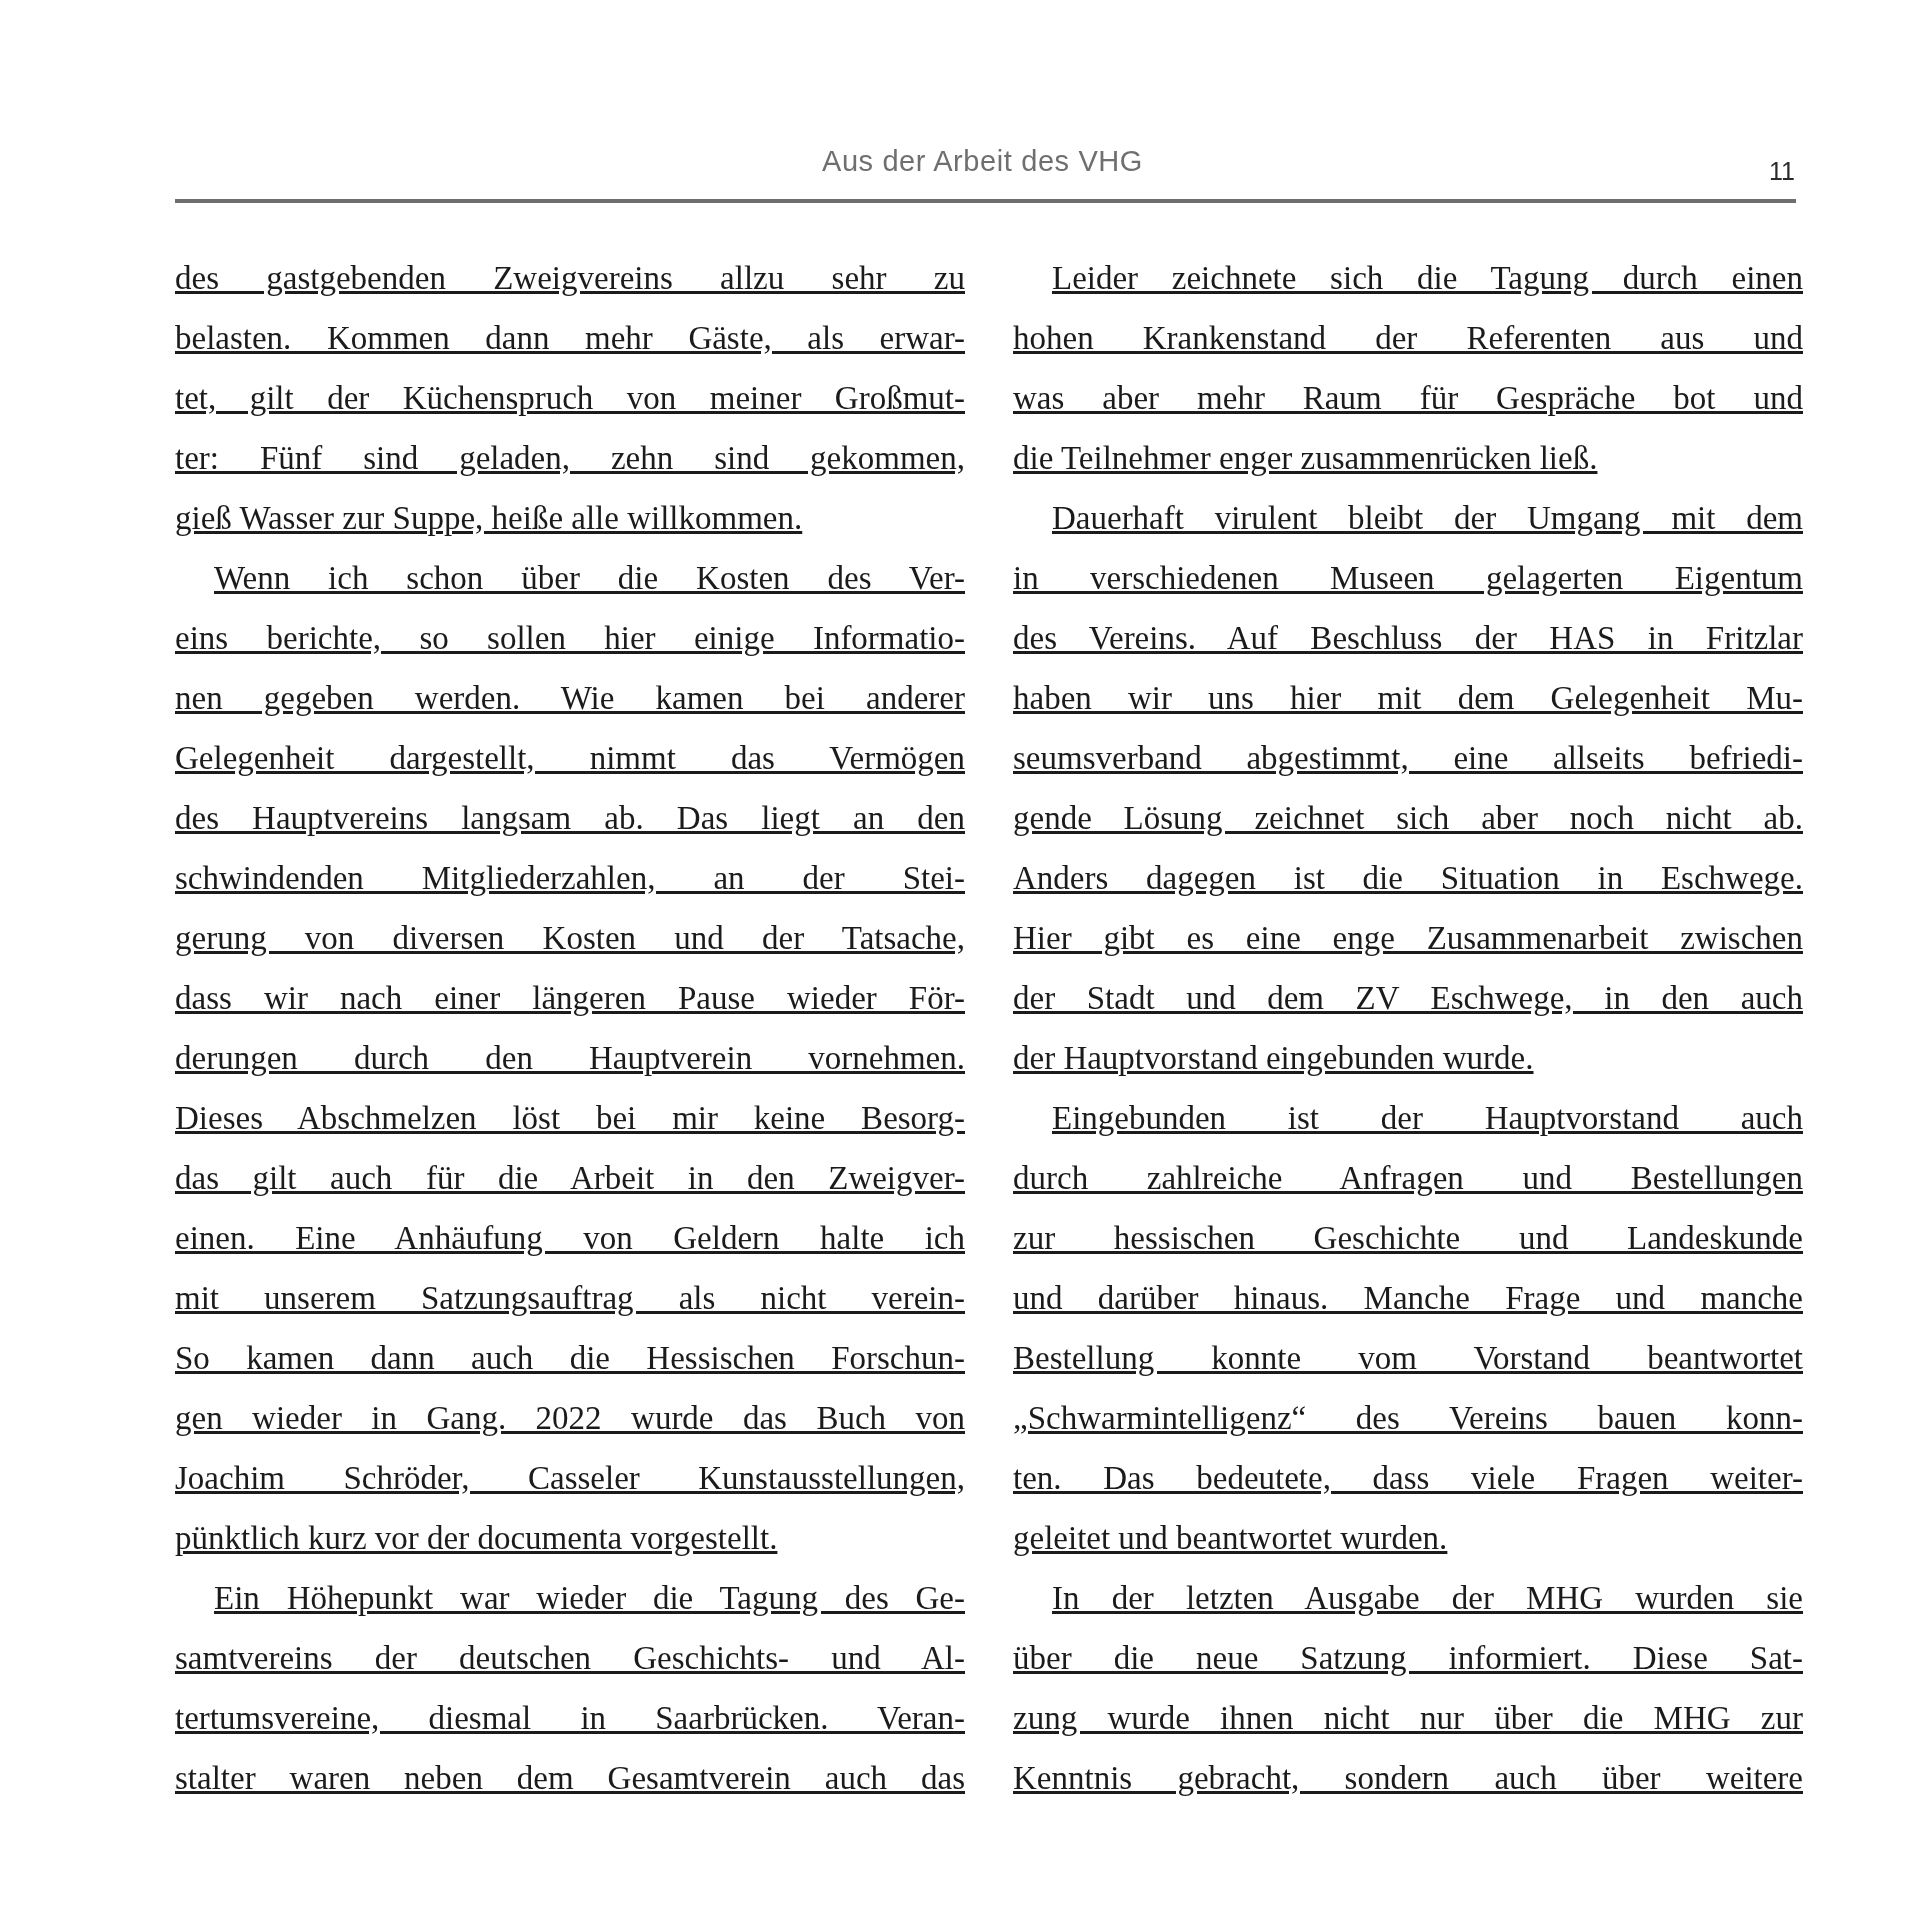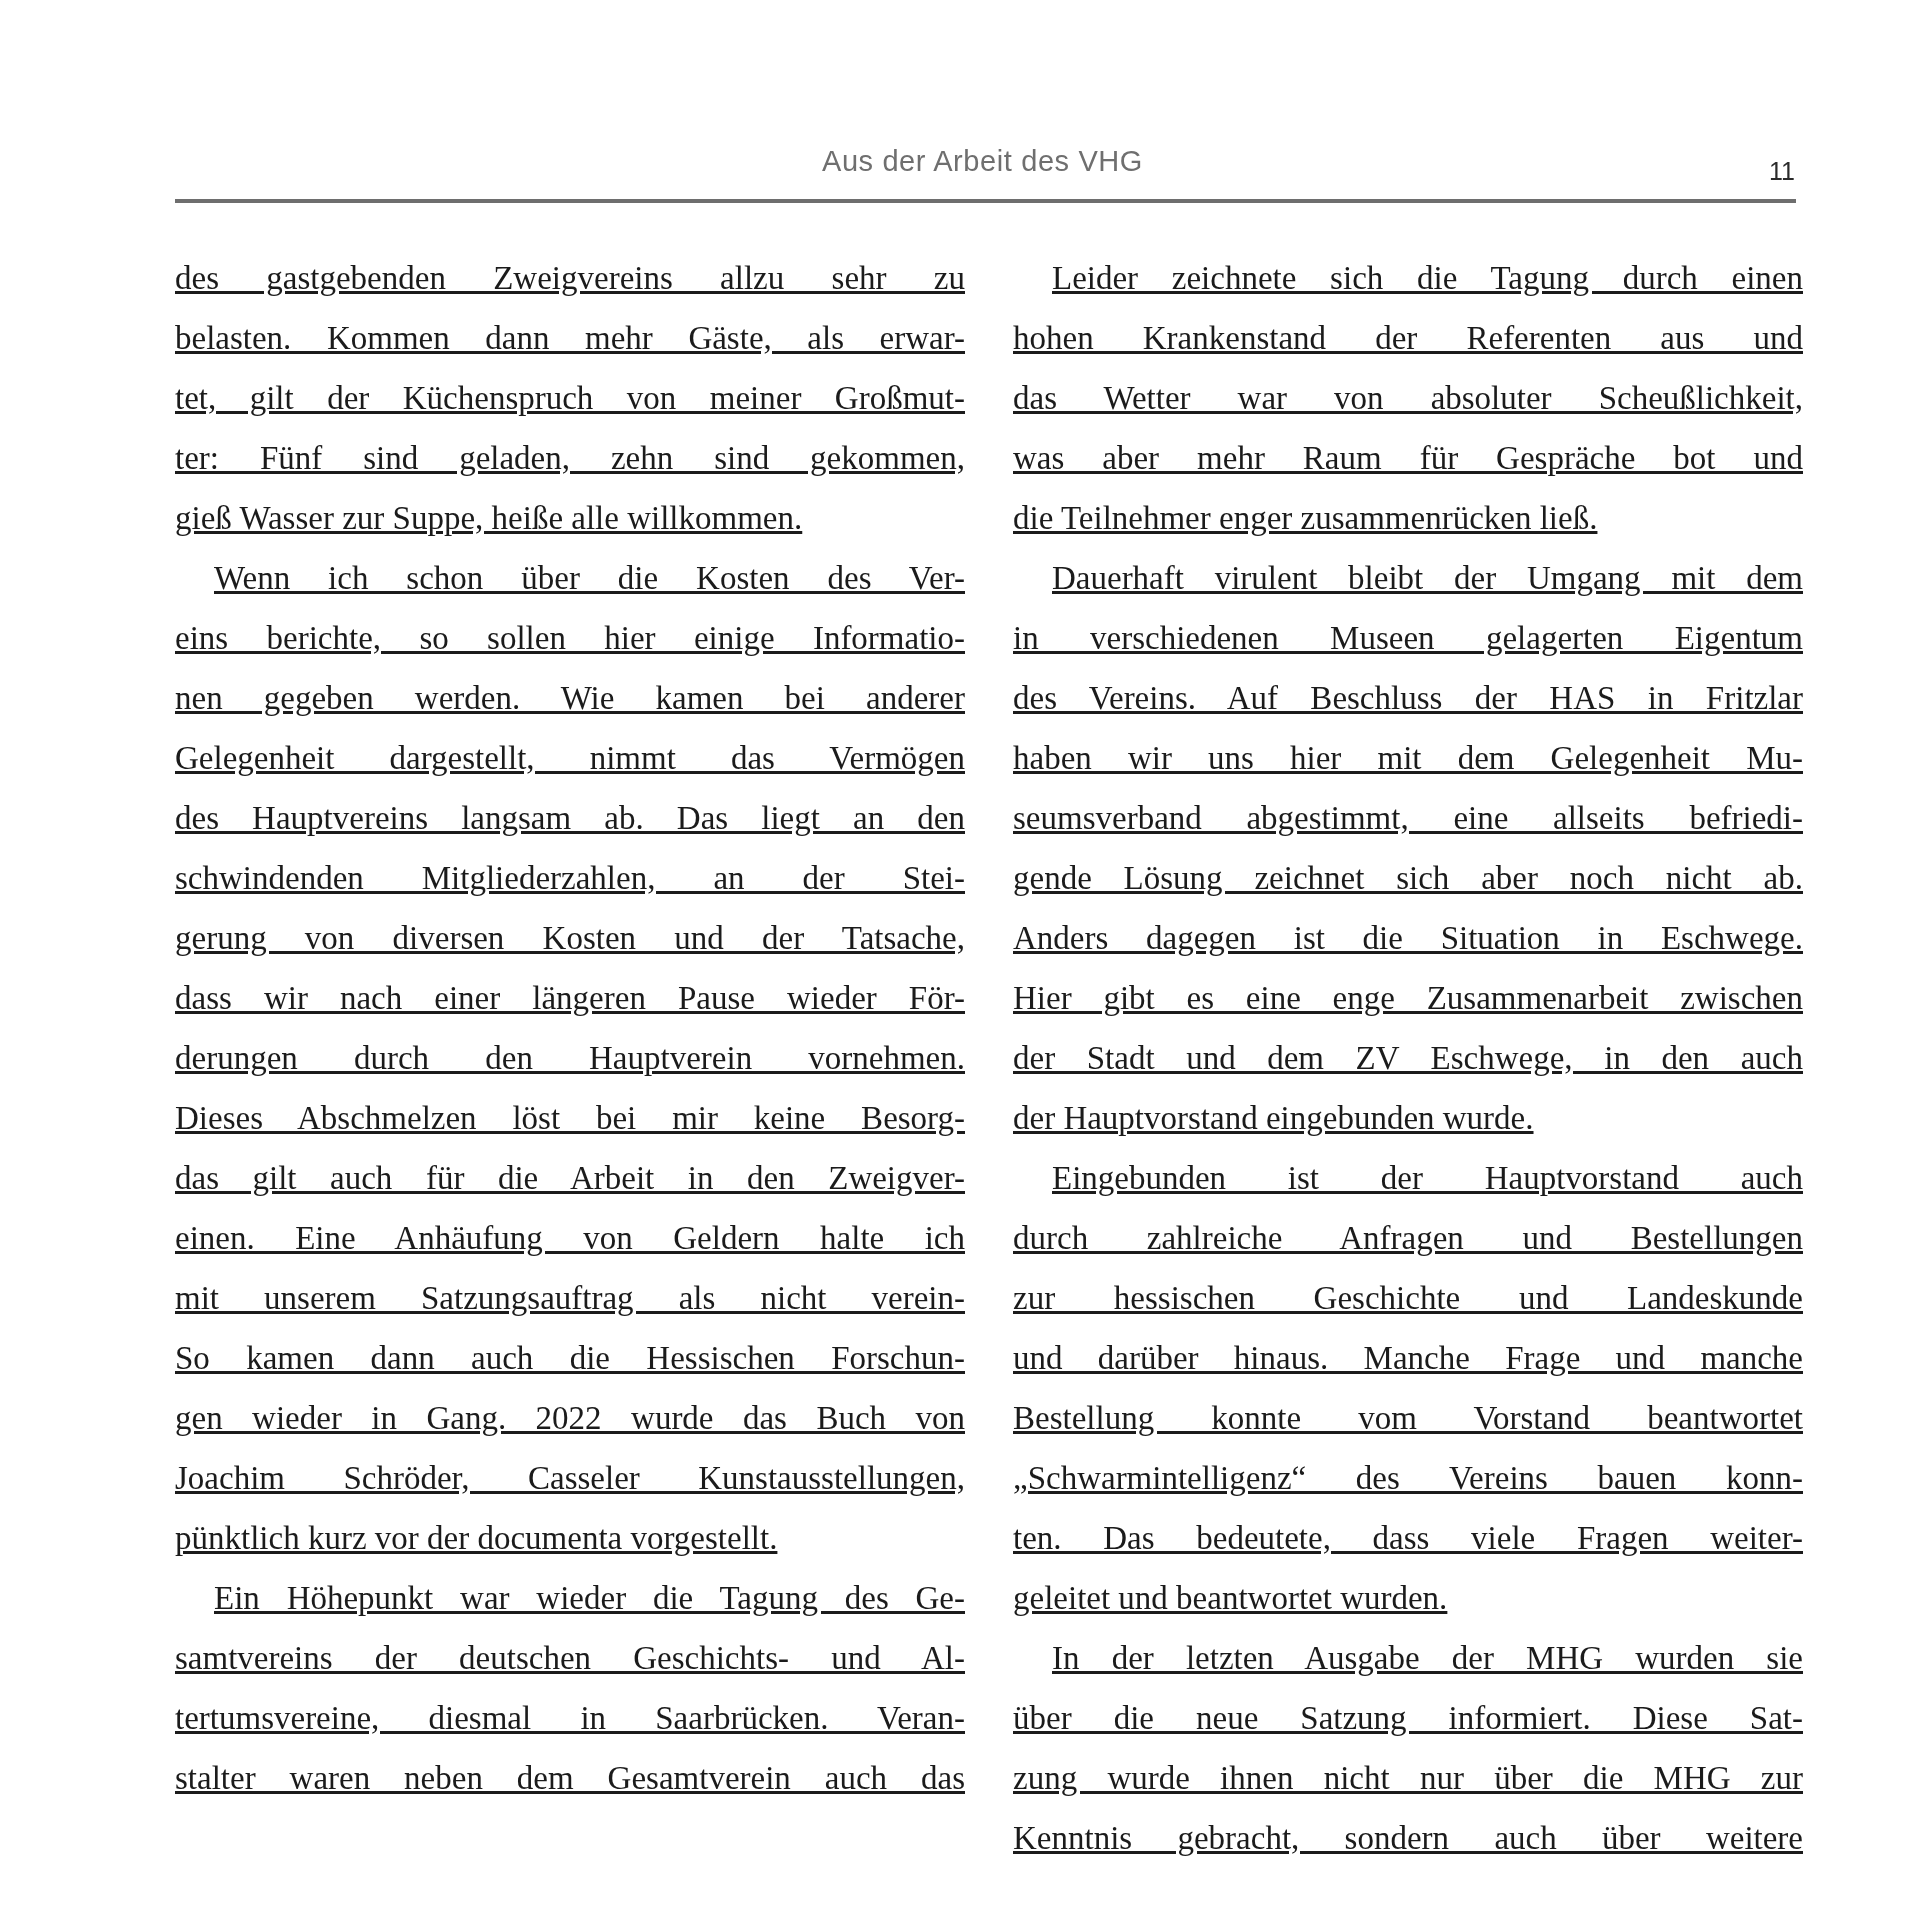--- a/index.html
+++ b/index.html
@@ -105,21 +105,20 @@
     <div class="line para-end">pünktlich kurz vor der documenta vorgestellt.</div>
     <div class="line indent">Ein Höhepunkt war wieder die Tagung des Ge-</div>
     <div class="line">samtvereins der deutschen Geschichts- und Al-</div>
     <div class="line">tertumsvereine, diesmal in Saarbrücken. Veran-</div>
     <div class="line">stalter waren neben dem Gesamtverein auch das</div>
   </div>
 
 <div id="col-right" class="column">
     <div class="line indent">Leider zeichnete sich die Tagung durch einen</div>
     <div class="line">hohen Krankenstand der Referenten aus und</div>
-    <div class="line">das Wetter war von absoluter Scheußlichkeit,</div>
     <div class="line">was aber mehr Raum für Gespräche bot und</div>
     <div class="line para-end">die Teilnehmer enger zusammenrücken ließ.</div>
     <div class="line indent">Dauerhaft virulent bleibt der Umgang mit dem</div>
     <div class="line">in verschiedenen Museen gelagerten Eigentum</div>
     <div class="line">des Vereins. Auf Beschluss der HAS in Fritzlar</div>
     <div class="line">haben wir uns hier mit dem Gelegenheit Mu-</div>
     <div class="line">seumsverband abgestimmt, eine allseits befriedi-</div>
     <div class="line">gende Lösung zeichnet sich aber noch nicht ab.</div>
     <div class="line">Anders dagegen ist die Situation in Eschwege.</div>
     <div class="line">Hier gibt es eine enge Zusammenarbeit zwischen</div>

